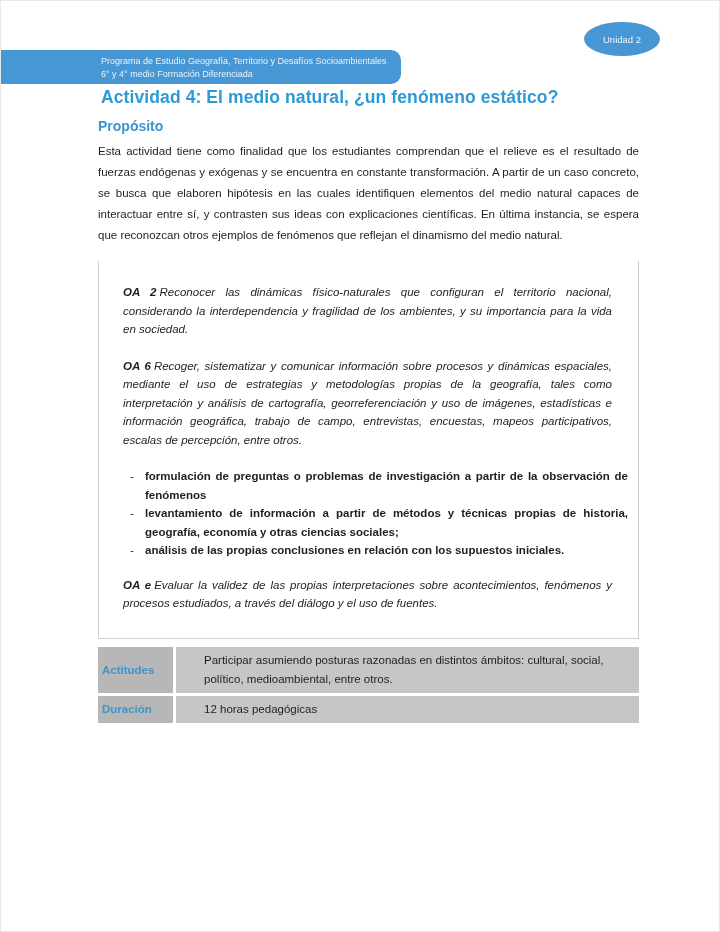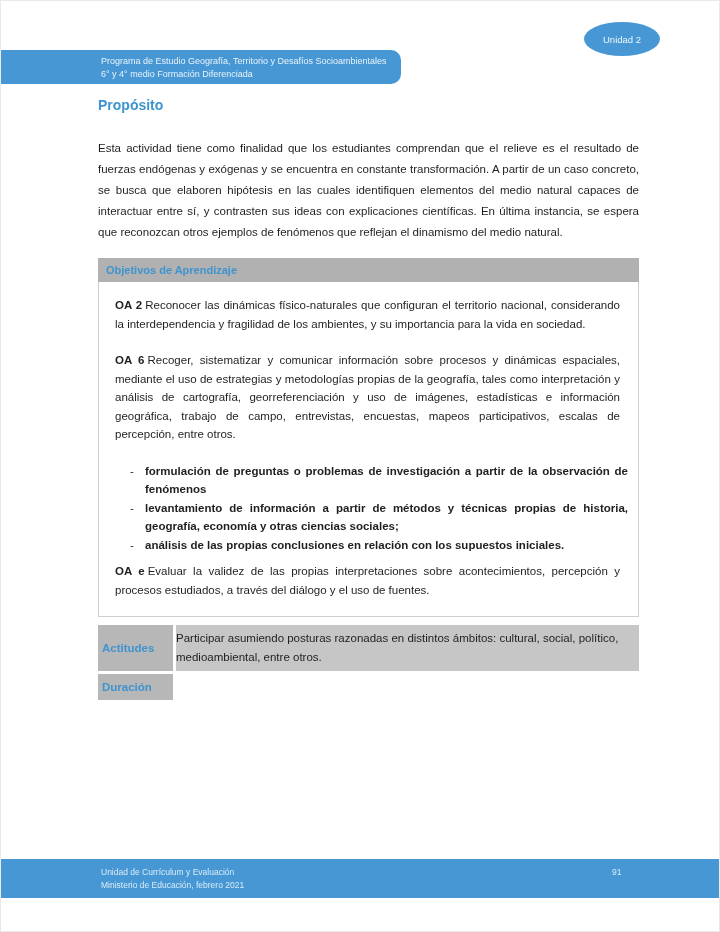--- a/index.html
+++ b/index.html
@@ -25,53 +25,53 @@
   .content{position:absolute;left:97px;top:86px;width:541px;}
   .title{
     margin:0 0 0 3px;font-size:17.5px;font-weight:bold;
     color:var(--title_blue,#2d9ad6);letter-spacing:0.1px;
   }
   .sec-label{
     margin:10px 0 0 0;font-size:14px;font-weight:bold;
     color:var(--label_blue,#3e94cf);
   }
   .body-par{
-    margin:25px 0 0 0;font-size:11.5px;line-height:21px;
+    margin:7px 0 0 0;font-size:11.5px;line-height:21px;
     color:#1f1f1f;text-align:justify;
   }
   .oa-table{margin-top:15px;}
   .oa-header{
     background:var(--gray_header,#b1b1b1);
     color:var(--label_blue,#3e94cf);
     font-weight:bold;font-size:11px;
     padding:6px 0 6px 8px;
   }
   .oa-body{
     border:1px solid #cfcfcf;border-top:none;
     padding:6px 10px 9px 8px;
     font-size:11.5px;line-height:18.5px;color:#1f1f1f;
   }
-  .oa-par{margin:8px;text-align:justify;}
+  .oa-par{margin:16px;text-align:justify;font-style:italic;}
   .oa-par b{margin-right:3px;}
   .gap-after{margin-bottom:18px;}
   .bullet-row{display:flex;}
   .bullet-row .dash{flex:0 0 auto;width:15px;margin-left:23px;}
   .bullet-row .btxt{flex:1 1 auto;text-align:justify;font-weight:bold;}
   .attr-table{
     display:grid;grid-template-columns:75px 1fr;gap:3px;
     margin-top:8px;width:541px;font-size:11.5px;
   }
   .attr-label{
     background:var(--gray_label_cell,#b7b7b7);
     color:var(--label_blue,#3e94cf);font-weight:bold;
     display:flex;align-items:center;padding-left:4px;min-height:26px;
   }
   .attr-value{
     background:var(--gray_value_cell,#c6c6c6);
-    color:#1f1f1f;padding:4px 0;line-height:19px;box-sizing:border-box;
+    color:#1f1f1f;padding:4px 28px;line-height:19px;box-sizing:border-box;
   }
   .footer{
     position:absolute;top:858px;left:0;width:720px;height:39px;
     background:var(--band_blue,#4697d3);
   }
   .footer-left{
     position:absolute;left:100px;top:7px;
     font-size:8.5px;line-height:13px;color:#d9ecf9;
   }
   .page-number{
@@ -86,27 +86,27 @@
 
   <div class="band">
     <div>Programa de Estudio Geografía, Territorio y Desafíos Socioambientales</div>
     <div>6° y 4° medio Formación Diferenciada</div>
   </div>
 
   <div class="unit-badge">Unidad 2</div>
 
   <div class="content">
 
+    <h1 class="title">Actividad 4: El medio natural, ¿un fenómeno estático?</h1>
 
     <div class="sec-label">Propósito</div>
 
     <p class="body-par">Esta actividad tiene como finalidad que los estudiantes comprendan que el relieve es el resultado de fuerzas endógenas y exógenas y se encuentra en constante transformación. A partir de un caso concreto, se busca que elaboren hipótesis en las cuales identifiquen elementos del medio natural capaces de interactuar entre sí, y contrasten sus ideas con explicaciones científicas. En última instancia, se espera que reconozcan otros ejemplos de fenómenos que reflejan el dinamismo del medio natural.</p>
 
     <div class="oa-table">
-      <div class="oa-header">Objetivos de Aprendizaje</div>
       <div class="oa-body">
 
         <p class="oa-par gap-after"><b>OA 2</b><span>Reconocer las dinámicas físico-naturales que configuran el territorio nacional, considerando la interdependencia y fragilidad de los ambientes, y su importancia para la vida en sociedad.</span></p>
 
         <p class="oa-par gap-after"><b>OA 6</b><span>Recoger, sistematizar y comunicar información sobre procesos y dinámicas espaciales, mediante el uso de estrategias y metodologías propias de la geografía, tales como interpretación y análisis de cartografía, georreferenciación y uso de imágenes, estadísticas e información geográfica, trabajo de campo, entrevistas, encuestas, mapeos participativos, escalas de percepción, entre otros.</span></p>
 
 
         <div class="bullet-row">
           <span class="dash">-</span>
           <span class="btxt">formulación de preguntas o problemas de investigación a partir de la observación de fenómenos</span>
@@ -114,34 +114,28 @@
         <div class="bullet-row">
           <span class="dash">-</span>
           <span class="btxt">levantamiento de información a partir de métodos y técnicas propias de historia, geografía, economía y otras ciencias sociales;</span>
         </div>
         <div class="bullet-row">
           <span class="dash">-</span>
           <span class="btxt">análisis de las propias conclusiones en relación con los supuestos iniciales.</span>
         </div>
 
 
-        <p class="oa-par"><b>OA e</b><span>Evaluar la validez de las propias interpretaciones sobre acontecimientos, percepción y procesos estudiados, a través del diálogo y el uso de fuentes.</span></p>
+        <p class="oa-par"><b>OA e</b><span>Evaluar la validez de las propias interpretaciones sobre acontecimientos, fenómenos y procesos estudiados, a través del diálogo y el uso de fuentes.</span></p>
 
       </div>
     </div>
 
     <div class="attr-table">
       <div class="attr-label">Actitudes</div>
       <div class="attr-value">Participar asumiendo posturas razonadas en distintos ámbitos: cultural, social, político, medioambiental, entre otros.</div>
       <div class="attr-label">Duración</div>
+      <div class="attr-value">12 horas pedagógicas</div>
     </div>
 
   </div>
 
-  <div class="footer">
-    <div class="footer-left">
-      <div>Unidad de Currículum y Evaluación</div>
-      <div>Ministerio de Educación, febrero 2021</div>
-    </div>
-    <div class="page-number">91</div>
-  </div>
 
 </div>
 
 </body></html>

